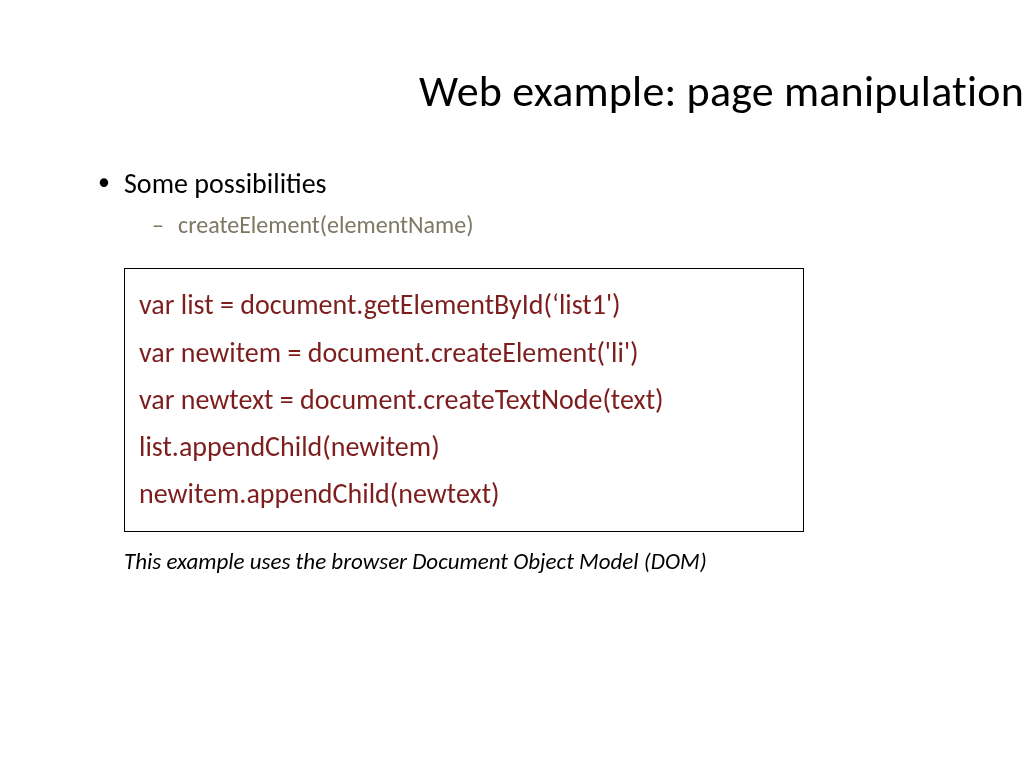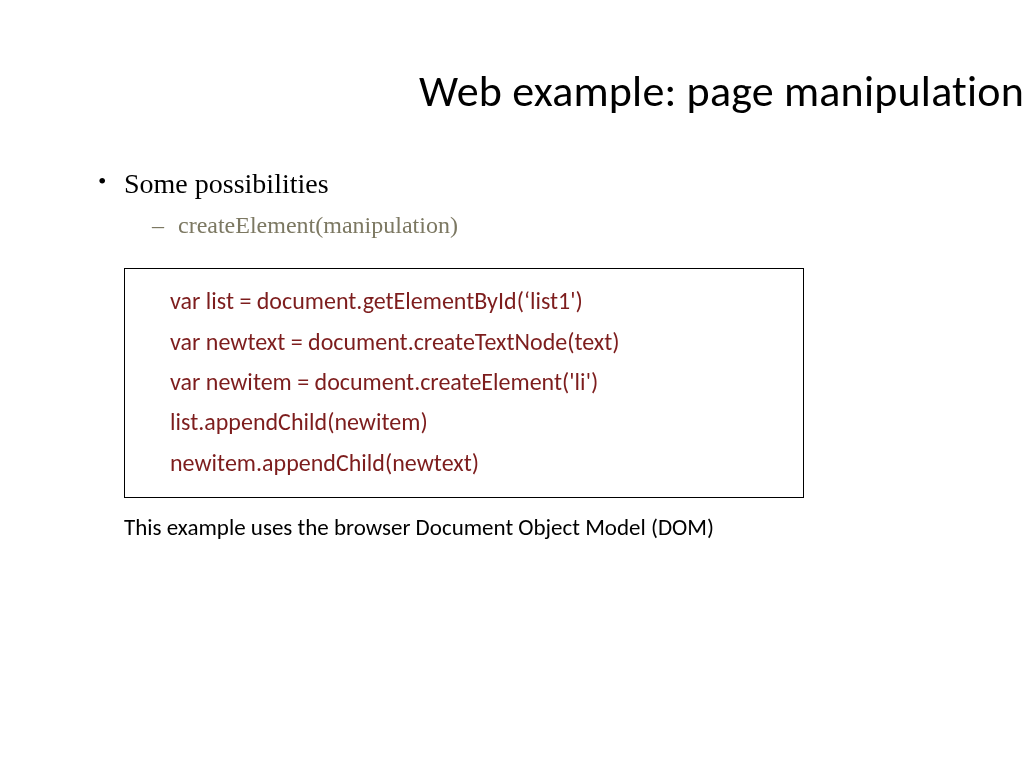--- a/index.html
+++ b/index.html
@@ -7,21 +7,21 @@
   .slide { width: 1024px; height: 768px; position: relative; padding: 0; }
   .title {
     text-align: right;
     font-size: 44px;
     font-weight: 400;
     margin-top: 64px;
     margin-bottom: 48px;
     letter-spacing: 0.2px;
   }
   .content { padding-left: 98px; padding-right: 70px; }
-  ul.main { list-style: none; font-family: Liberation Serif, serif; }
+  ul.main { list-style: none; }
   ul.main > li {
     font-size: 28px;
     color: #000;
     position: relative;
     padding-left: 26px;
     margin-bottom: 4px;
     line-height: 1.3;
   }
   ul.main > li::before {
     content: "•";
@@ -46,56 +46,56 @@
     color: #7c7862;
   }
   .code-box {
     border: 1px solid #000;
     margin-left: 26px;
     margin-right: 150px;
     margin-top: 12px;
     padding: 12px 14px 14px 14px;
   }
   .code-box .line {
-    font-size: 24px;
+    font-size: 28px;
     color: #7d1d1d;
     line-height: 1.68;
     font-family: Calibri, "Segoe UI", Arial, sans-serif;
-    margin-left: 31px;
   }
   .footnote {
     font-size: 23px;
     color: #000;
     margin-top: 14px;
     margin-left: 26px;
     line-height: 1.35;
+    font-style: italic;
   }
   li.spacer-top { margin-top: 22px; }
 </style>
 </head>
 <body>
 
 <div class="slide">
 
   <h1 class="title">Web example: page manipulation</h1>
 
   <div class="content">
     <ul class="main">
       <li>
         <span>Some possibilities</span>
         <ul class="sub">
-          <li>createElement(manipulation)</li>
+          <li>createElement(elementName)</li>
         </ul>
       </li>
     </ul>
 
     <div class="code-box">
       <div class="line">var list = document.getElementById(‘list1')</div>
+      <div class="line">var newitem = document.createElement('li')</div>
       <div class="line">var newtext = document.createTextNode(text)</div>
-      <div class="line">var newitem = document.createElement('li')</div>
       <div class="line">list.appendChild(newitem)</div>
       <div class="line">newitem.appendChild(newtext)</div>
     </div>
 
     <div class="footnote">
       <div>This example uses the browser Document Object Model (DOM)</div>
     </div>
   </div>
 
 </div>

